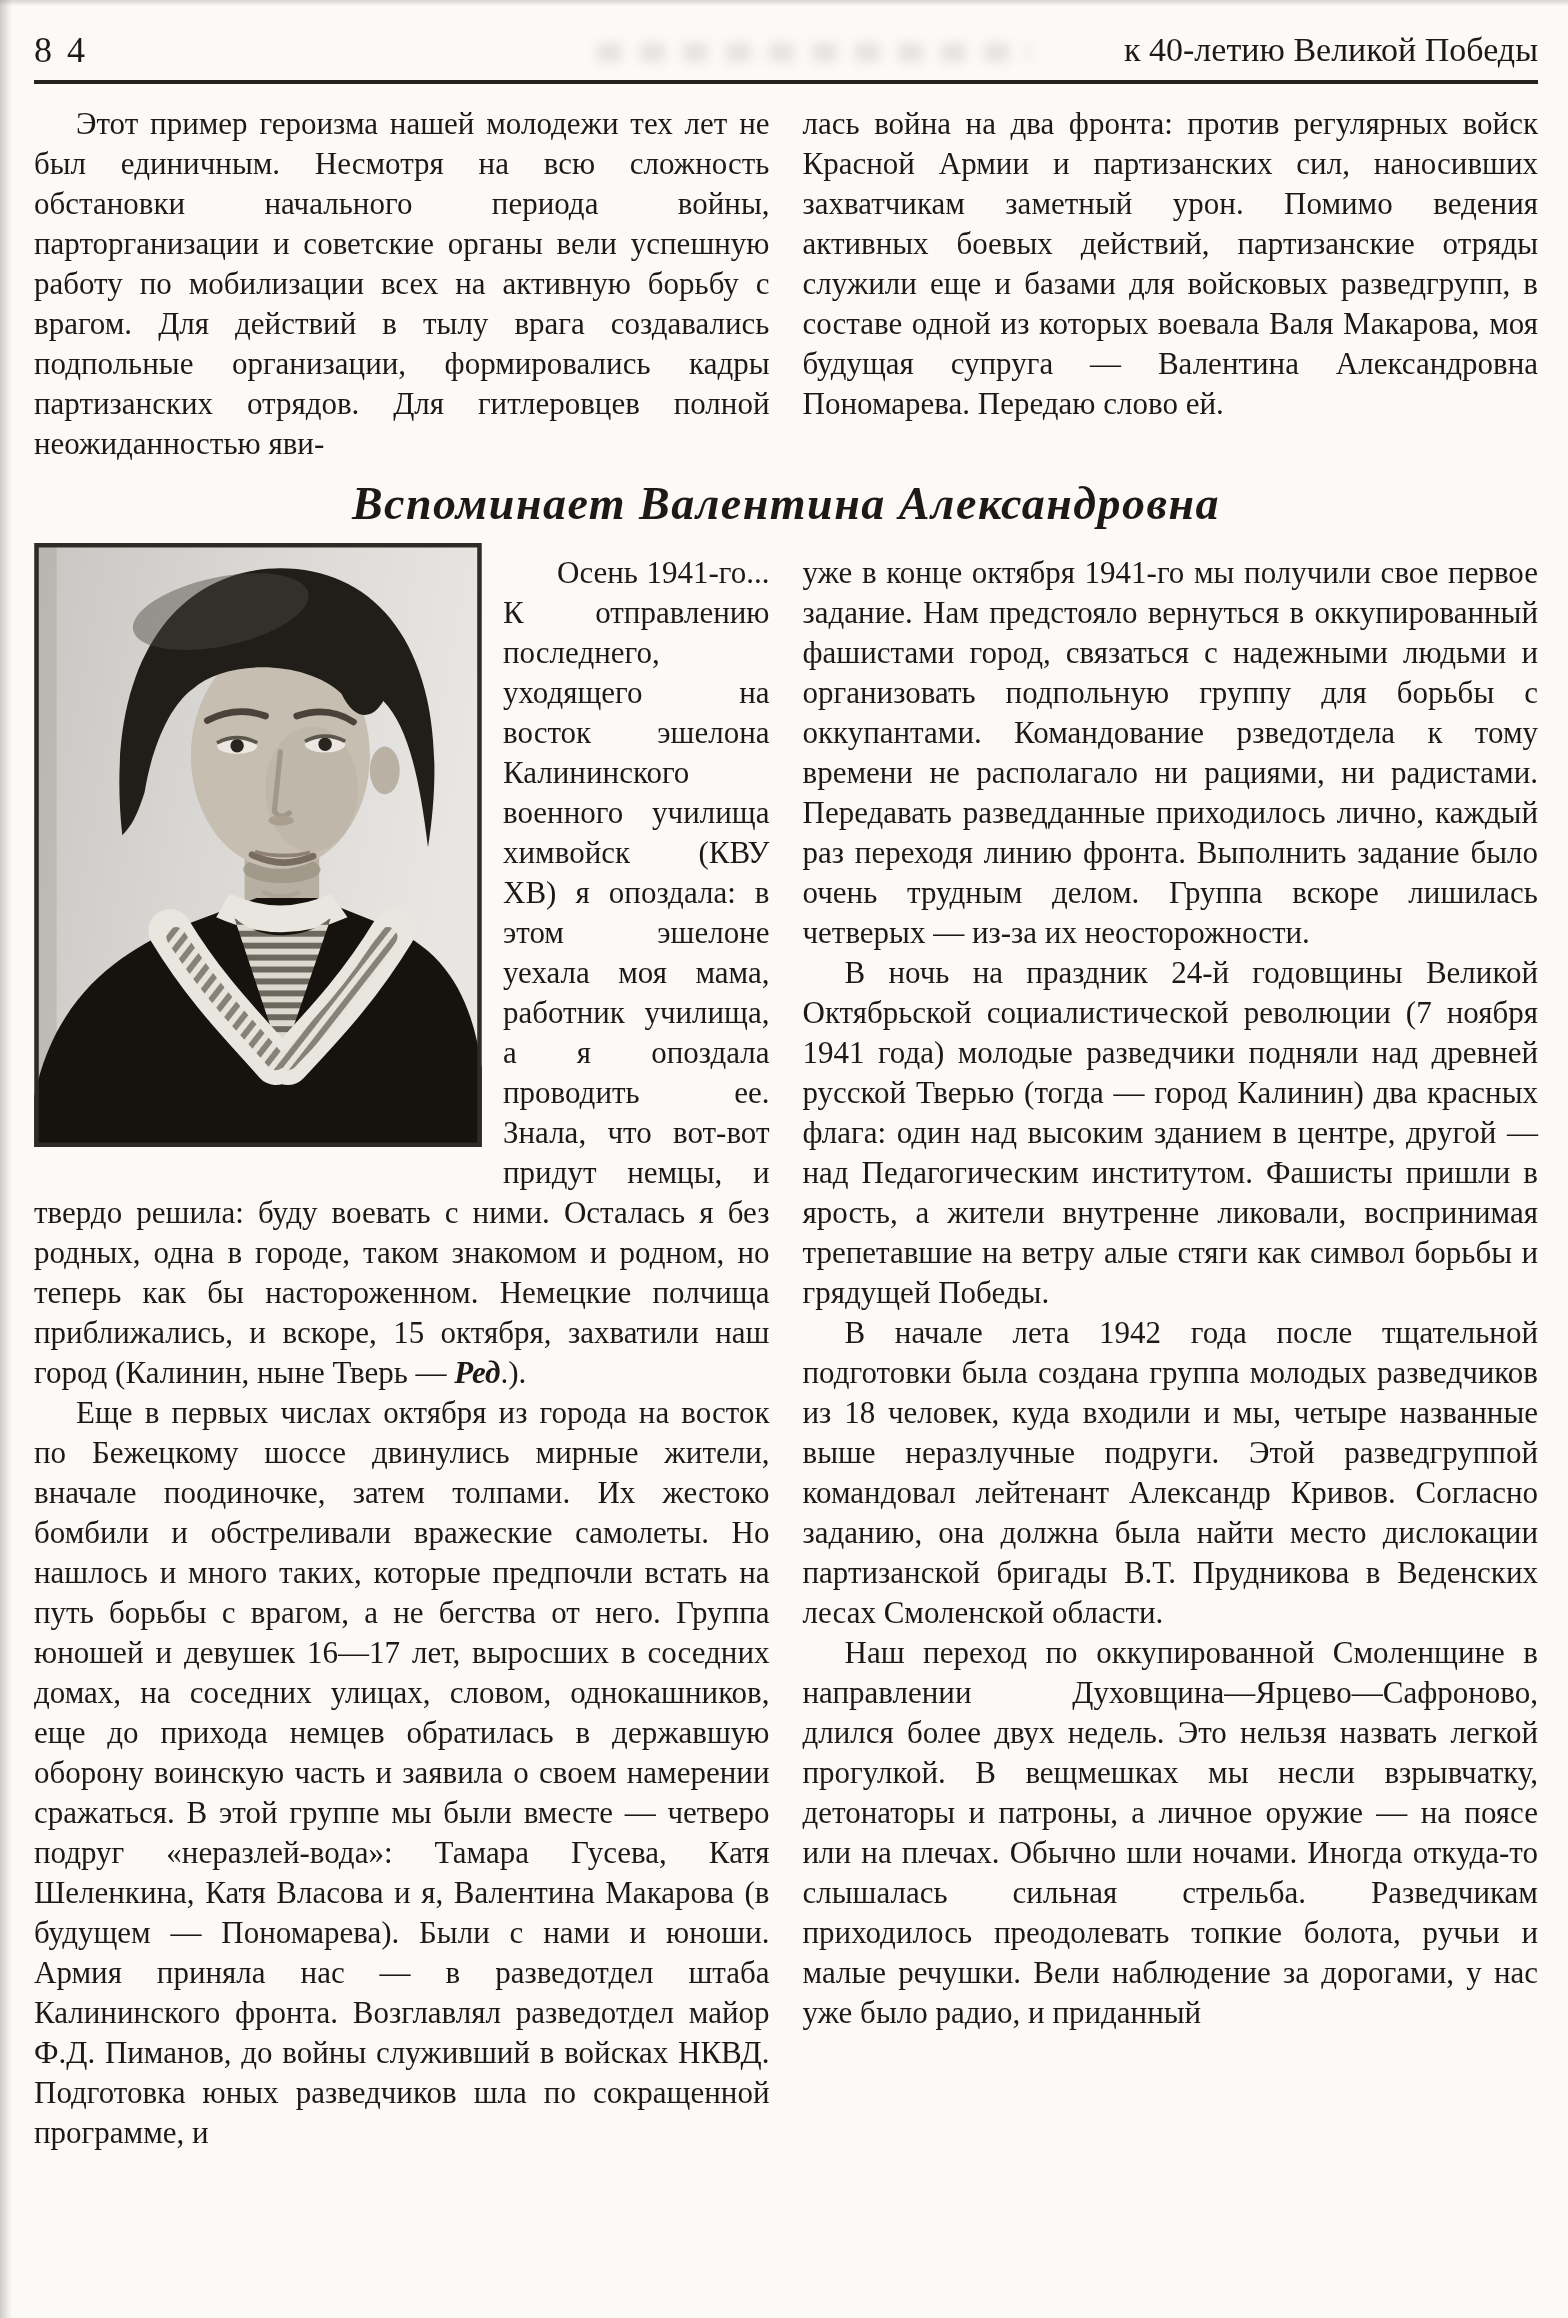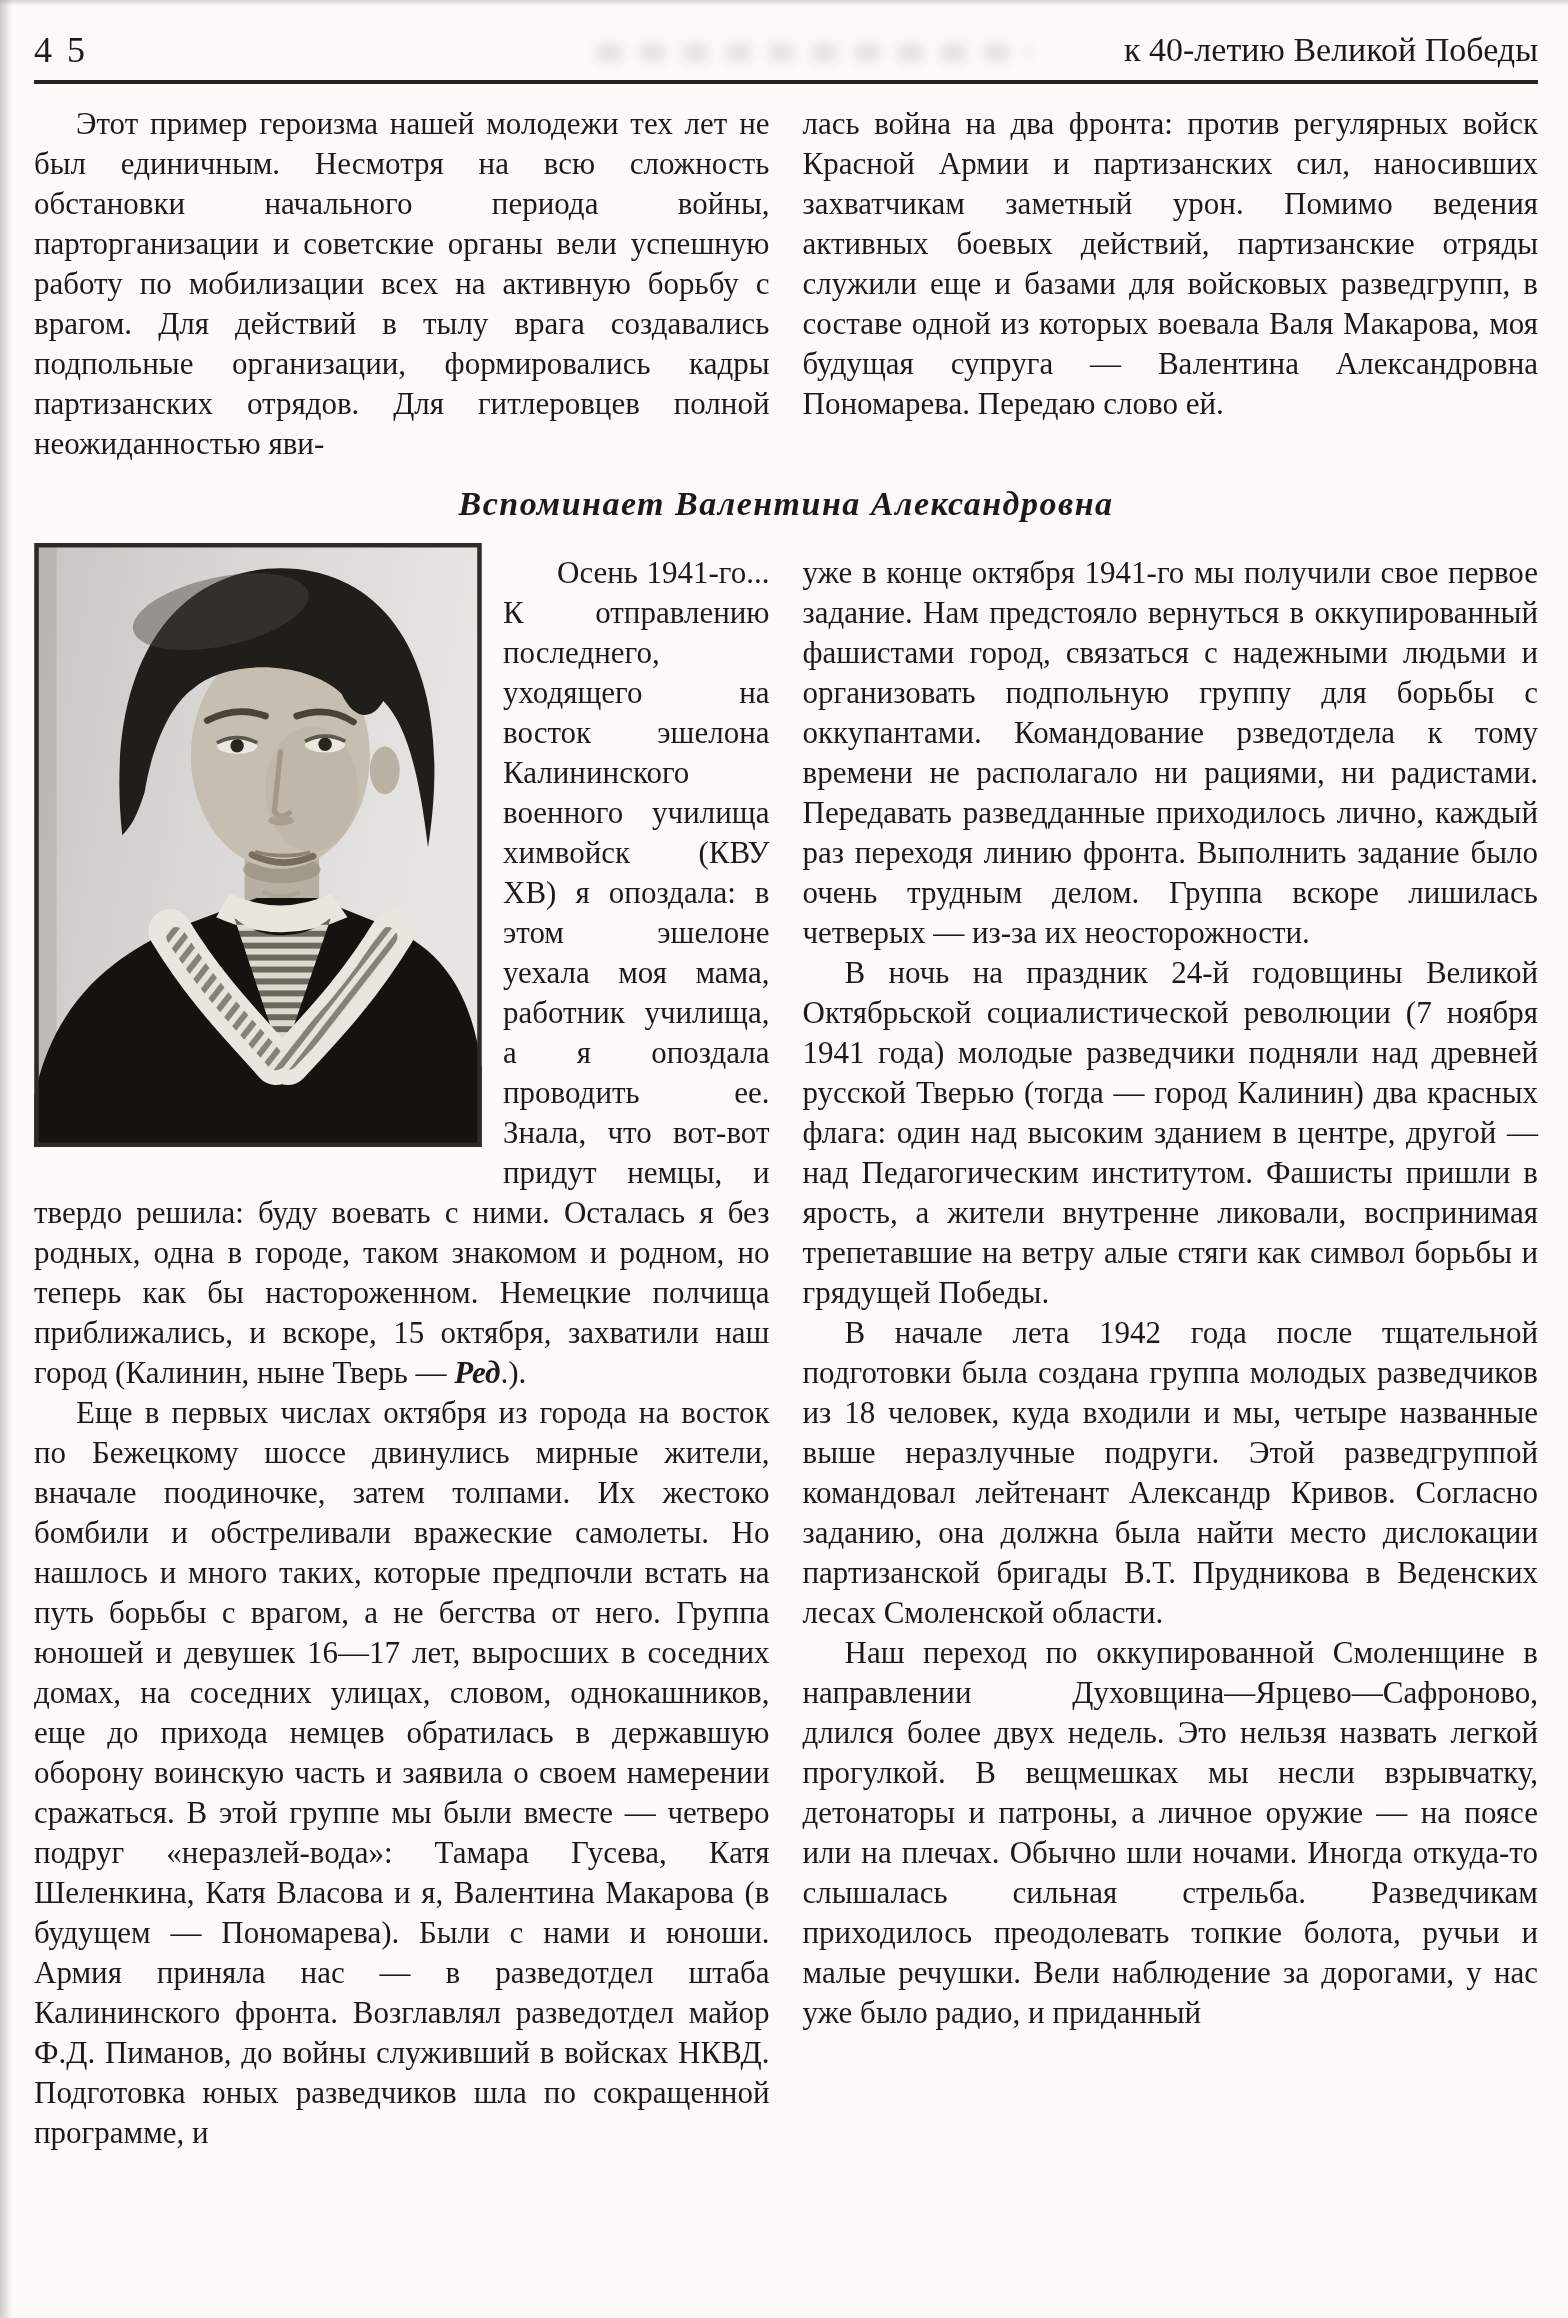--- a/index.html
+++ b/index.html
@@ -47,21 +47,21 @@
     font-size: 31px;
     line-height: 40px;
     text-align: justify;
     hyphens: none;
   }
   .indent { text-indent: 42px; }
   .indent-lg { text-indent: 54px; }
   .memoir-heading {
     margin: 19.4px 0 28px 0;
     text-align: center;
-    font-size: 34px;
+    font-size: 46px;
     line-height: 42px;
     font-weight: 700;
     font-style: italic;
     letter-spacing: 1.5px;
   }
   .ed { font-style: italic; font-weight: bold; }
   .photo {
     float: left;
     width: 448px;
     height: 604px;
@@ -72,21 +72,21 @@
 </style>
 </head>
 <body>
 
 <div class="page">
   <div class="edge-left"></div>
   <div class="edge-top"></div>
   <div class="smudge"></div>
 
   <header class="page-header">
-    <span class="page-number">45</span>
+    <span class="page-number">84</span>
     <span class="running-title">к 40-летию Великой Победы</span>
   </header>
   <div class="rule"></div>
 
   <section class="row intro">
     <div class="col">
       <p class="para indent">Этот пример героизма нашей молодежи тех лет не был единичным. Несмотря на всю сложность обстановки начального периода войны, парторганизации и советские органы вели успешную работу по мобилизации всех на активную борьбу с врагом. Для действий в тылу врага создавались подпольные организации, формировались кадры партизанских отрядов. Для гитлеровцев полной неожиданностью яви-</p>
     </div>
     <div class="col">
       <p class="para">лась война на два фронта: против регулярных войск Красной Армии и партизанских сил, наносивших захватчикам заметный урон. Помимо ведения активных боевых действий, партизанские отряды служили еще и базами для войсковых разведгрупп, в составе одной из которых воевала Валя Макарова, моя будущая супруга — Валентина Александровна Пономарева. Передаю слово ей.</p>

